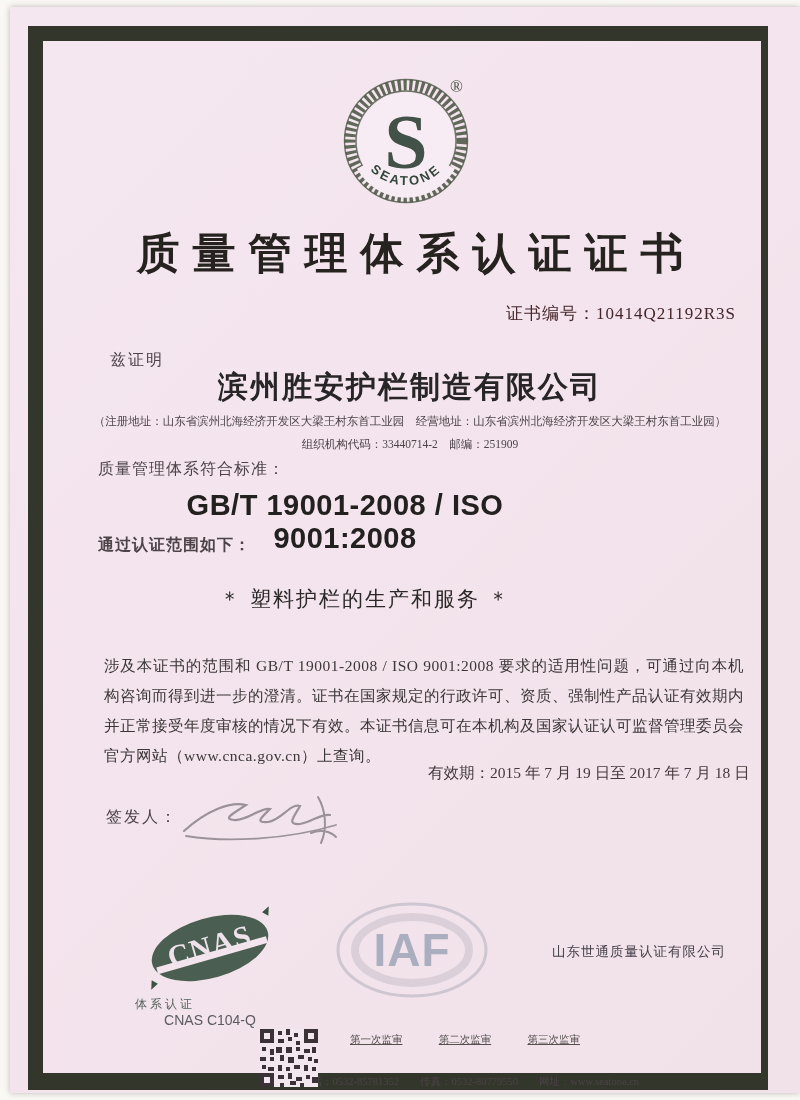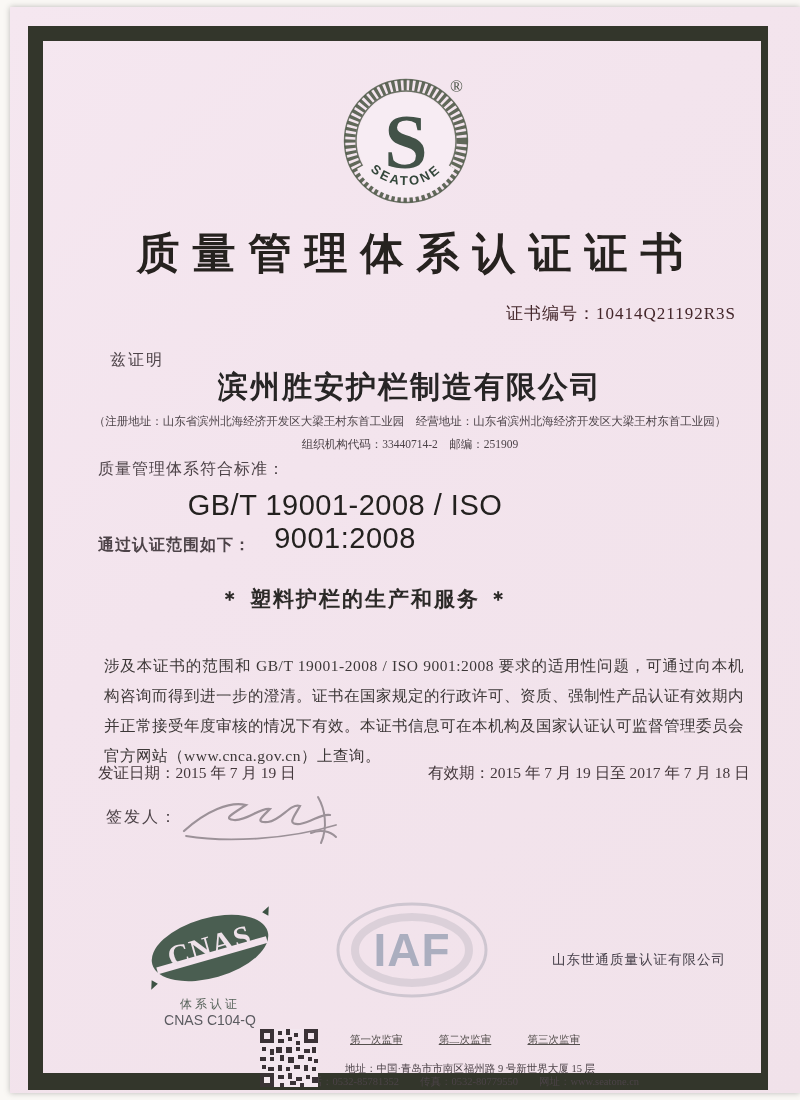--- a/index.html
+++ b/index.html
@@ -44,43 +44,43 @@
     left:0;top:407px;width:800px;text-align:center;
     font-size:11.5px;color:#4c4348;
   }
   #orgcode-line{
     left:0;top:430px;width:800px;text-align:center;
     font-size:11.5px;color:#4c4348;
   }
   #standard-label{left:88px;top:452px;font-size:16px;color:#4d4348;letter-spacing:1px;}
   #standard-value{
     left:160px;top:482px;width:350px;text-align:center;
-    font-size:29px;font-weight:normal;color:#23211f;letter-spacing:.5px;
+    font-size:29px;font-weight:bold;color:#23211f;letter-spacing:.5px;
   }
   #scope-label{left:88px;top:528px;font-size:16px;color:#4d4348;letter-spacing:1px;font-weight:bold;}
   #scope-value{
     left:150px;top:578px;width:410px;text-align:center;
-    font-size:21px;font-weight:bold;color:#2b2927;letter-spacing:2px;
+    font-size:21px;font-weight:normal;color:#2b2927;letter-spacing:2px;
   }
   #legal-text{
     left:86px;top:644px;width:640px;
     font-size:15.5px;line-height:30px;color:#3c3737;
     text-align:justify;letter-spacing:.5px;margin-left:8px;
   }
   #issue-date{left:88px;top:756px;font-size:15.5px;color:#44383c;}
   #valid-date{left:418px;top:756px;font-size:15.5px;color:#44383c;}
   #signer-label{left:96px;top:800px;font-size:16px;color:#4d4348;letter-spacing:2px;}
   #signature{left:168px;top:782px;width:175px;height:60px;opacity:.65;}
 
   #cnas-block{left:125px;top:893px;width:190px;height:130px;}
   #cnas-logo{left:0;top:0;width:160px;height:100px;}
-  #cnas-caption{left:0;top:96px;width:150px;text-align:center;font-size:12px;color:#57635a;letter-spacing:3px;}
+  #cnas-caption{left:0;top:96px;width:150px;font-size:12px;color:#57635a;letter-spacing:3px;}
   #cnas-code{left:0;top:112px;width:150px;text-align:center;font-size:14px;color:#5b5b60;font-family:"Liberation Sans",sans-serif;}
   #iaf-logo{left:322px;top:893px;width:160px;height:100px;}
-  #issuer-name{left:542px;top:936px;font-size:13.5px;color:#46404a;letter-spacing:1px;margin-top:8px;}
+  #issuer-name{left:542px;top:936px;font-size:13.5px;color:#46404a;letter-spacing:1px;}
 
   #footer{left:0;top:1018px;width:800px;height:70px;font-size:10.5px;color:#4c4a4a;}
   #audit-row{position:absolute;left:340px;top:8px;width:230px;display:flex;justify-content:space-between;color:#55504e;text-decoration:underline;}
   #notice-row{position:absolute;left:240px;top:24px;width:440px;text-align:center;color:#7a4b44;}
   #address-row{position:absolute;left:240px;top:37px;width:440px;text-align:center;color:#4c4348;}
   #contact-row{position:absolute;left:210px;top:50px;width:500px;text-align:center;color:#4c4348;}
   #qr-code{position:absolute;left:250px;top:4px;width:58px;height:58px;z-index:5;}
   .zi{z-index:4;}
 </style>
 </head>
@@ -113,21 +113,20 @@
   <div id="orgcode-line" class="abs serif">组织机构代码：33440714-2　邮编：251909</div>
 
   <div id="standard-label" class="abs serif">质量管理体系符合标准：</div>
   <div id="standard-value" class="abs sans">GB/T 19001-2008 / ISO 9001:2008</div>
 
   <div id="scope-label" class="abs serif">通过认证范围如下：</div>
   <div id="scope-value" class="abs sans">＊ 塑料护栏的生产和服务 ＊</div>
 
   <div id="legal-text" class="abs serif">涉及本证书的范围和 GB/T 19001-2008 / ISO 9001:2008 要求的适用性问题，可通过向本机构咨询而得到进一步的澄清。证书在国家规定的行政许可、资质、强制性产品认证有效期内并正常接受年度审核的情况下有效。本证书信息可在本机构及国家认证认可监督管理委员会官方网站（www.cnca.gov.cn）上查询。</div>
 
-  <div id="issue-date" class="abs serif">发证日期：2015 年 7 月 19 日</div>
   <div id="valid-date" class="abs serif">有效期：2015 年 7 月 19 日至 2017 年 7 月 18 日</div>
 
   <div id="signer-label" class="abs serif">签发人：</div>
   <svg id="signature" class="abs" viewBox="0 0 175 60">
     <path d="M6 42 C 28 22, 52 12, 68 16 C 56 24, 44 30, 56 31 C 70 32, 82 18, 92 20 C 84 28, 76 34, 90 33 C 104 31, 112 14, 122 17 C 116 28, 108 36, 122 35 C 134 33, 144 24, 152 26" fill="none" stroke="#6e666c" stroke-width="2.2" stroke-linecap="round"></path>
     <path d="M8 47 C 50 54, 112 50, 158 36" fill="none" stroke="#6e666c" stroke-width="1.8" stroke-linecap="round"></path>
     <path d="M140 8 C 147 20, 150 38, 143 54 M 133 44 C 142 40, 152 42, 158 48" fill="none" stroke="#6e666c" stroke-width="2" stroke-linecap="round"></path>
   </svg>
 
   <div id="cnas-block" class="abs">
@@ -151,21 +150,20 @@
   </svg>
 
   <div id="issuer-name" class="abs serif">山东世通质量认证有限公司</div>
 
   <div id="footer" class="abs serif">
     <div id="audit-row">
       <span>第一次监审</span>
       <span>第二次监审</span>
       <span>第三次监审</span>
     </div>
-    <div id="address-row" class="zi">地址：中国·青岛市市南区福州路 9 号新世界大厦 15 层</div>
     <div id="contact-row" class="zi">电话：0532-85781352　　传真：0532-80779550　　网址：www.seatone.cn</div>
     <svg id="qr-code" viewBox="0 0 29 29">
       <rect x="0" y="0" width="29" height="29" fill="#f3e7ef"></rect>
       <g fill="#3a3236">
         <rect x="0" y="0" width="7" height="7"></rect>
           <rect x="22" y="0" width="7" height="7"></rect>
           <rect x="0" y="22" width="7" height="7"></rect>
         <rect x="2" y="2" width="3" height="3" fill="#f3e7ef"></rect>
           <rect x="24" y="2" width="3" height="3" fill="#f3e7ef"></rect>
           <rect x="2" y="24" width="3" height="3" fill="#f3e7ef"></rect>

